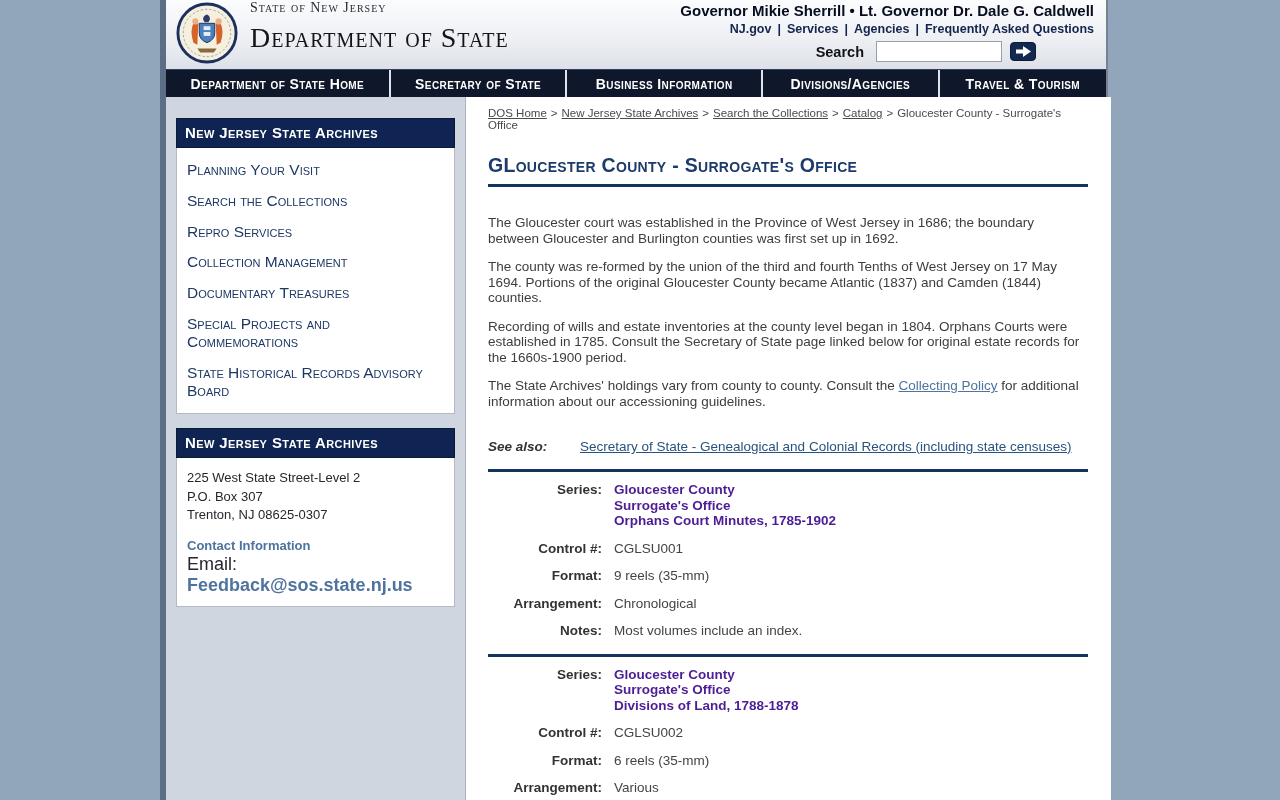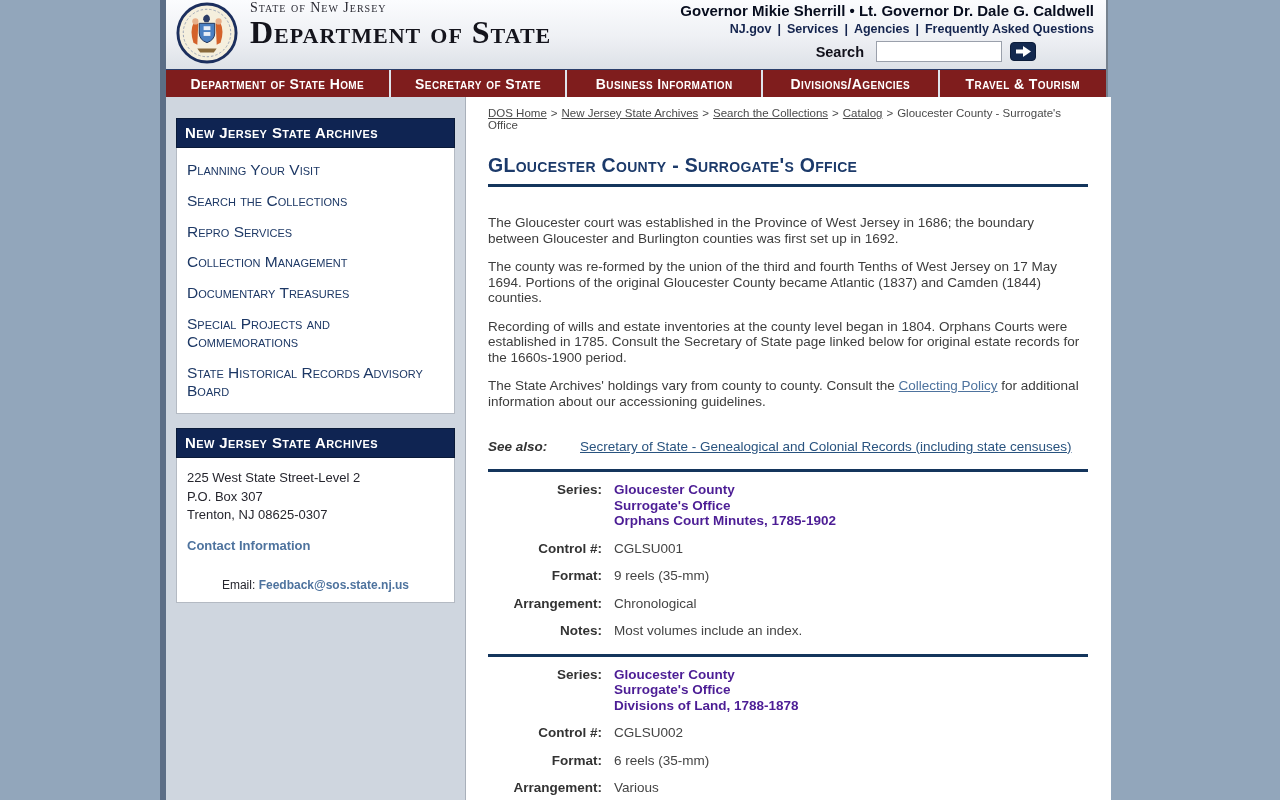--- a/index.html
+++ b/index.html
@@ -23,42 +23,42 @@
     height: 69px;
     background: linear-gradient(to bottom, #fbfcfe 0%, #eef0f4 55%, #dde1e7 100%);
     display: flex;
     justify-content: space-between;
     position: relative;
   }
   .brand { display: flex; align-items: flex-start; padding-left: 10px; }
   .seal { width: 62px; height: 62px; margin-top: 2px; }
   .brand-text { margin-left: 12px; font-family: "Liberation Serif", serif; color: #16161e; }
   .brand-line1 { font-variant: small-caps; font-size: 14px; letter-spacing: 1px; color: #2a2a33; }
-  .brand-line2 { font-variant: small-caps; font-size: 32px; font-weight: bold; letter-spacing: 1px; line-height: 1.0; color: #14141c; }
+  .brand-line2 { font-variant: small-caps; font-size: 28px; font-weight: normal; letter-spacing: 1px; line-height: 1.0; color: #14141c; margin-top: 8px; }
   .head-right { text-align: right; padding: 2px 12px 0 0; }
   .gov-line { font-size: 15px; font-weight: bold; color: #070d1e; line-height: 18px; }
   .quick-links { font-size: 12.5px; font-weight: bold; color: #14244e; margin-top: 2px; }
   .quick-links a { color: #14244e; text-decoration: none; }
   .quick-links .divider { margin: 0 6px; color: #14244e; }
   .search-row { margin-top: 5px; padding-right: 58px; display: flex; justify-content: flex-end; align-items: center; }
   .search-label { font-size: 14.5px; font-weight: bold; color: #10101a; margin-right: 12px; }
   .search-input {
     width: 126px; height: 21px;
     border: 1px solid #9aa0ab; background: #fff;
     font-size: 12px; padding: 0 4px;
   }
   .search-go {
     margin-left: 8px; width: 26px; height: 19px;
     background: #13294f; border: 1px solid #0b1c3a; border-radius: 4px;
     display: flex; align-items: center; justify-content: center; cursor: pointer;
   }
   
   .mainnav {
     height: 28px;
-    background: #7f1d1d;
+    background: #0f172a;
     display: flex;
     border-top: 1px solid #2c3f6b;
   }
   .nav-item {
     display: flex; align-items: center; justify-content: center;
     color: #fff; font-variant: small-caps; font-weight: bold;
     font-size: 14px; letter-spacing: .4px; cursor: pointer;
   }
   .nav-item + .nav-item { border-left: 2px solid #dfe4ec; }
   .nav-item:nth-child(1) { width: 23.7%; }
@@ -86,21 +86,21 @@
     padding: 13px 10px 10px 10px;
   }
   .side-link {
     display: block;
     color: #1d3865; font-variant: small-caps; font-weight: normal;
     font-size: 15.5px; line-height: 1.15;
     margin-bottom: 13px; cursor: pointer; text-decoration: none;
   }
   .addr-line { font-size: 13px; color: #26262e; line-height: 1.02; margin-bottom: 5px; }
   .contact-link { display: inline-block; margin-top: 12px; font-size: 13px; font-weight: bold; color: #4e739e; text-decoration: none; cursor: pointer; }
-  .email-row { margin-top: 24px; font-size: 12px; color: #26262e; text-align: center; }
+  .email-row { margin-top: 0; font-size: 18px; color: #26262e; }
   .email-link { font-weight: bold; color: #4e739e; text-decoration: none; cursor: pointer; }
   
   .maincol { flex: 1; background: #fff; padding: 10px 23px 0 22px; }
   .breadcrumb { font-size: 11.5px; color: #4a4a4a; }
   .breadcrumb a { color: #4a4a4a; text-decoration: underline; cursor: pointer; }
   .breadcrumb .sep { margin: 0 4px; }
   .page-title {
     margin-top: 23px;
     font-variant: small-caps; font-weight: bold;
     font-size: 19.5px; letter-spacing: .3px;

